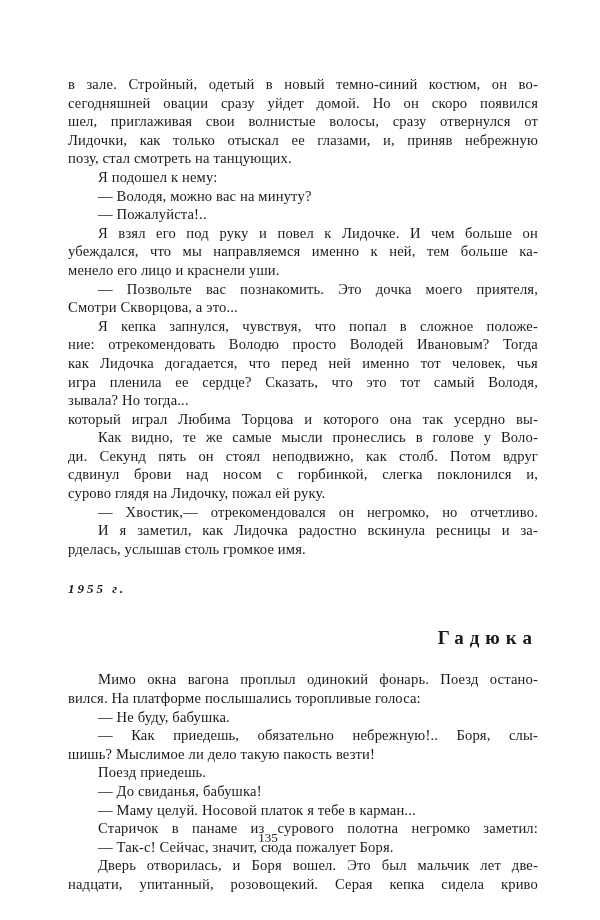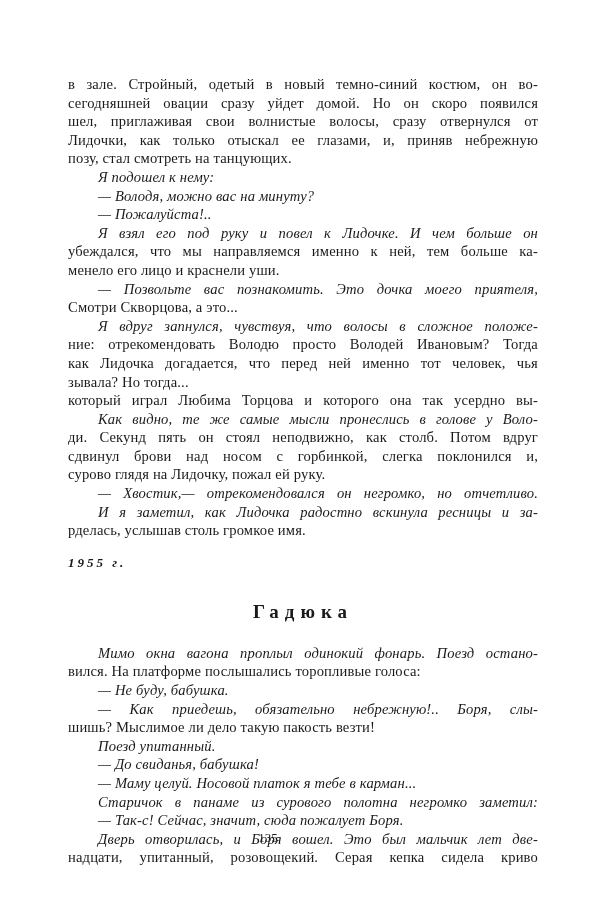--- a/index.html
+++ b/index.html
@@ -29,35 +29,34 @@
     white-space: nowrap;
     text-align: justify;
     text-align-last: justify;
     letter-spacing: 0.15px;
   }
   .line.last {
     text-align-last: left;
   }
   .line.indent {
     padding-left: 30px;
-    font-style: italic;
   }
   .year {
     display: block;
     font-style: italic;
     font-weight: bold;
     font-size: 13px;
     letter-spacing: 3px;
-    margin-top: 14px;
+    margin-top: 22px;
     height: 18px;
     line-height: 18px;
   }
   .title {
     display: block;
-    text-align: center;
+    text-align: right;
     font-weight: bold;
     font-size: 19px;
     letter-spacing: 6px;
     margin-top: 28px;
     margin-bottom: 20px;
     height: 24px;
     line-height: 24px;
   }
   .page-number {
     position: absolute;
@@ -79,42 +78,43 @@
       <span class="line">Лидочки, как только отыскал ее глазами, и, приняв небрежную</span>
       <span class="line last">позу, стал смотреть на танцующих.</span>
       <span class="line indent last">Я подошел к нему:</span>
       <span class="line indent last">— Володя, можно вас на минуту?</span>
       <span class="line indent last">— Пожалуйста!..</span>
       <span class="line indent">Я взял его под руку и повел к Лидочке. И чем больше он</span>
       <span class="line">убеждался, что мы направляемся именно к ней, тем больше ка-</span>
       <span class="line last">менело его лицо и краснели уши.</span>
       <span class="line indent">— Позвольте вас познакомить. Это дочка моего приятеля,</span>
       <span class="line last">Смотри Скворцова, а это...</span>
-      <span class="line indent">Я вдруг запнулся, чувствуя, что волосы в сложное положе-</span>
+      <span class="line indent">Я кепка запнулся, чувствуя, что попал в сложное положе-</span>
       <span class="line">ние: отрекомендовать Володю просто Володей Ивановым? Тогда</span>
       <span class="line">как Лидочка догадается, что перед ней именно тот человек, чья</span>
+      <span class="line">игра пленила ее сердце? Сказать, что это тот самый Володя,</span>
       <span class="line last">зывала? Но тогда...</span>
       <span class="line">который играл Любима Торцова и которого она так усердно вы-</span>
       <span class="line indent">Как видно, те же самые мысли пронеслись в голове у Воло-</span>
       <span class="line">ди. Секунд пять он стоял неподвижно, как столб. Потом вдруг</span>
       <span class="line">сдвинул брови над носом с горбинкой, слегка поклонился и,</span>
       <span class="line last">сурово глядя на Лидочку, пожал ей руку.</span>
       <span class="line indent">— Хвостик,— отрекомендовался он негромко, но отчетливо.</span>
       <span class="line indent">И я заметил, как Лидочка радостно вскинула ресницы и за-</span>
       <span class="line last">рделась, услышав столь громкое имя.</span>
     </div>
   <div class="year">1955 г.</div>
   <div class="title">Гадюка</div>
   <div id="story2">
       <span class="line indent">Мимо окна вагона проплыл одинокий фонарь. Поезд остано-</span>
       <span class="line last">вился. На платформе послышались торопливые голоса:</span>
       <span class="line indent last">— Не буду, бабушка.</span>
       <span class="line indent">— Как приедешь, обязательно небрежную!.. Боря, слы-</span>
       <span class="line last">шишь? Мыслимое ли дело такую пакость везти!</span>
-      <span class="line indent last">Поезд упитанный.</span>
+      <span class="line indent last">Поезд приедешь.</span>
       <span class="line indent last">— До свиданья, бабушка!</span>
       <span class="line indent last">— Маму целуй. Носовой платок я тебе в карман...</span>
       <span class="line indent">Старичок в панаме из сурового полотна негромко заметил:</span>
       <span class="line indent last">— Так-с! Сейчас, значит, сюда пожалует Боря.</span>
       <span class="line indent">Дверь отворилась, и Боря вошел. Это был мальчик лет две-</span>
       <span class="line">надцати, упитанный, розовощекий. Серая кепка сидела криво</span>
     </div>
 </div>
 
 <div class="page-number">135</div>

